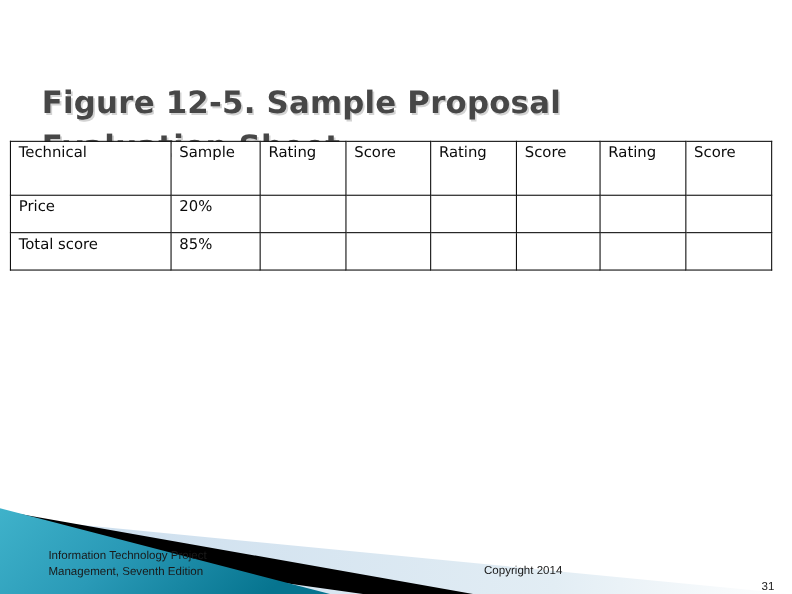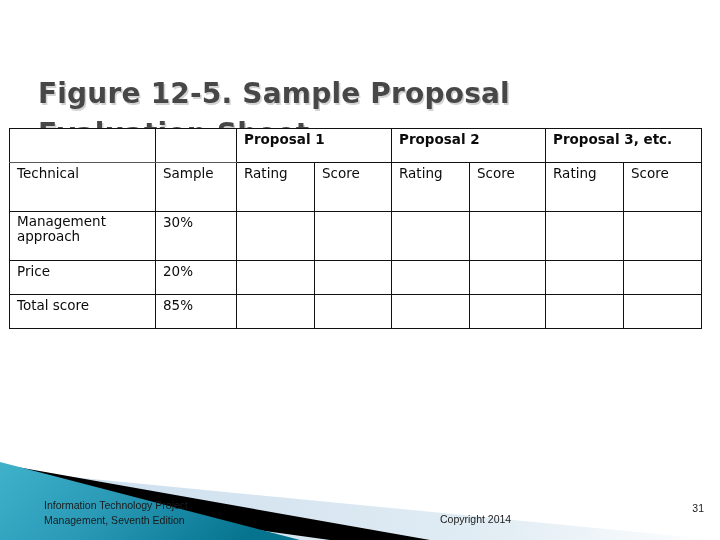--- a/index.html
+++ b/index.html
@@ -93,21 +93,21 @@
     bottom: 15px;
     font-family: "Liberation Sans", sans-serif;
     font-size: 10.5px;
     color: #1a1a1a;
     z-index: 5;
     text-align: right;
   }
   #page-number {
     position: absolute;
     right: 16px;
-    bottom: 26px;
+    bottom: 1px;
     font-family: "Liberation Sans", sans-serif;
     font-size: 10.5px;
     color: #1a1a1a;
     z-index: 5;
   }
 </style>
 </head>
 <body>
 
 <div id="slide-title">Figure 12-5. Sample Proposal
@@ -120,51 +120,33 @@
       <col style="width:81px">
       <col style="width:78px">
       <col style="width:77px">
       <col style="width:78px">
       <col style="width:76px">
       <col style="width:78px">
       <col style="width:78px">
     </colgroup>
     <tbody>
 
-      <tr class="r-group">
-        <td class="blank"></td>
-        <td class="blank"></td>
-        <td colspan="2" style="font-weight:bold">Proposal 1</td>
-        <td colspan="2" style="font-weight:bold">Proposal 2</td>
-        <td colspan="2" style="font-weight:bold">Proposal 3, etc.</td>
-      </tr>
 
       <tr class="r-sub">
         <td>Technical</td>
         <td>Sample</td>
         <td>Rating</td>
         <td>Score</td>
         <td>Rating</td>
         <td>Score</td>
         <td>Rating</td>
         <td>Score</td>
       </tr>
 
 
-      <tr class="r-body">
-        <td class="wrap2" style="white-space:pre-line">Management
-approach</td>
-        <td>30%</td>
-        <td></td>
-        <td></td>
-        <td></td>
-        <td></td>
-        <td></td>
-        <td></td>
-      </tr>
 
 
       <tr class="r-short">
         <td>Price</td>
         <td>20%</td>
         <td></td>
         <td></td>
         <td></td>
         <td></td>
         <td></td>

